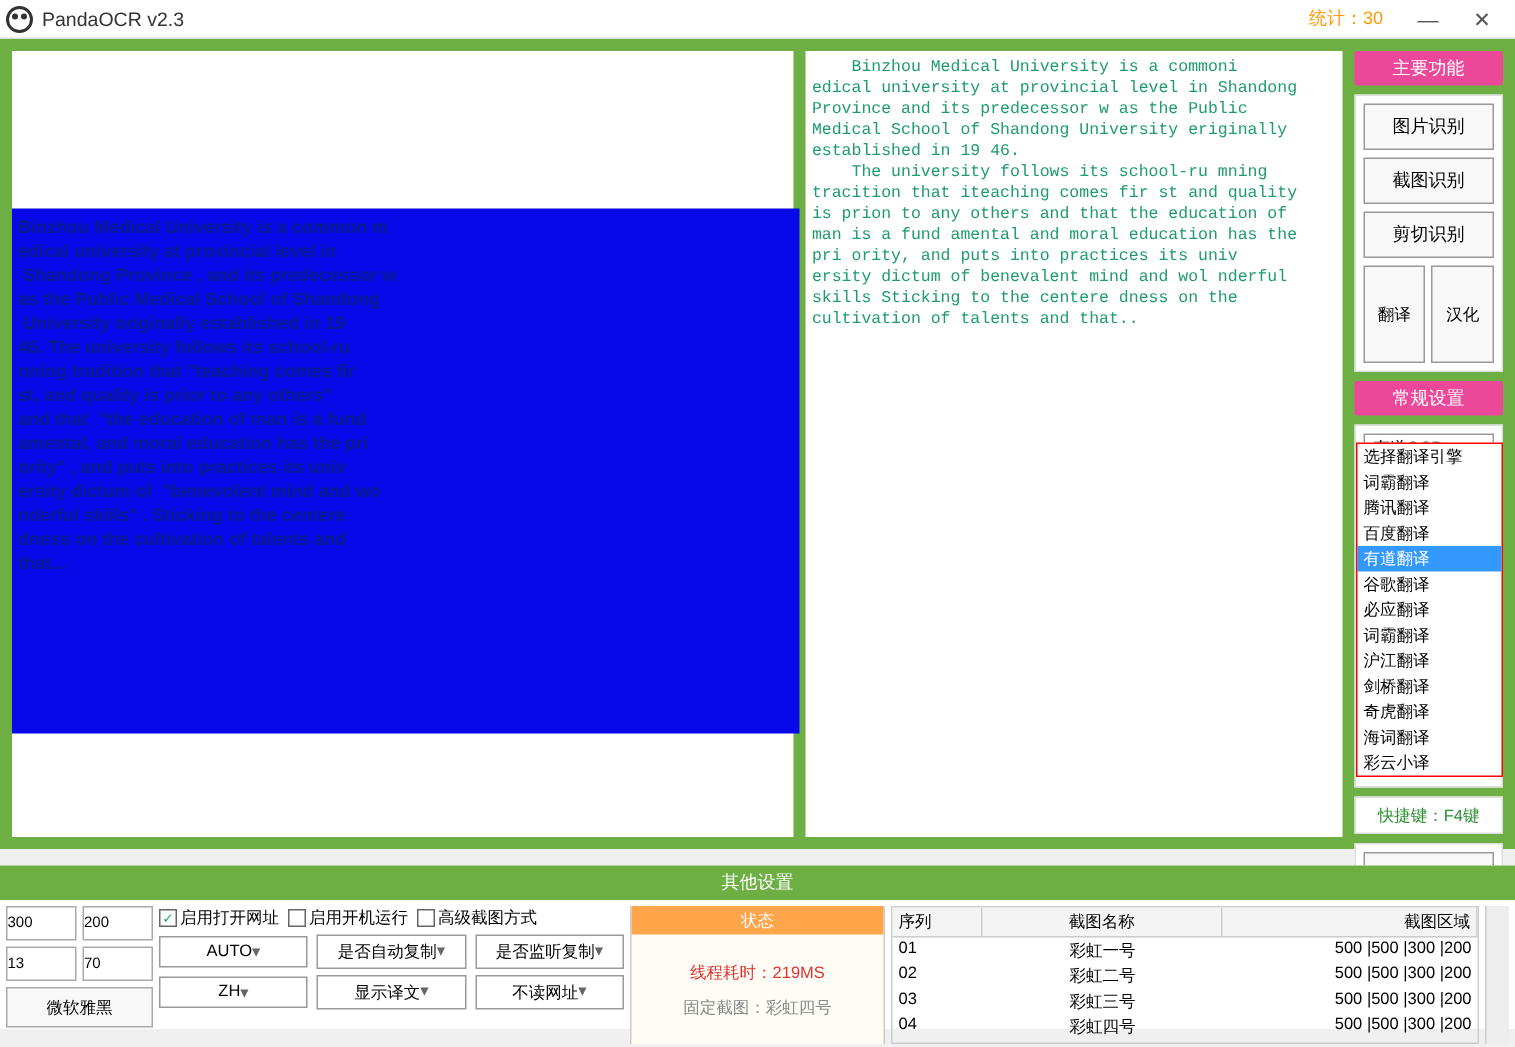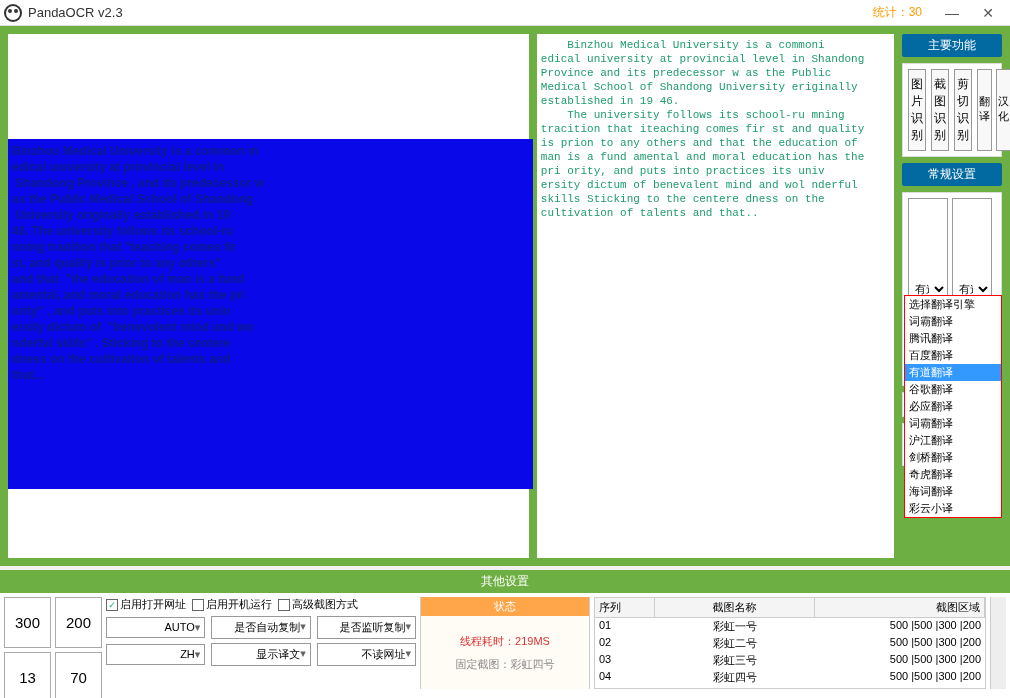--- a/index.html
+++ b/index.html
@@ -21,43 +21,43 @@
 .leftcol { width:525px; background:#fff; position:relative; display:flex; flex-direction:column; }
 .blueblock { position:absolute; left:0; top:105px; width:525px; height:350px; background:#0808E8; color:#0B1A8D; font-size:12px; padding:4px; line-height:16px; overflow:hidden; font-weight:700; }
 
 .midcol { width:360px; display:flex; flex-direction:column; gap:6px; }
 .ocrtext { flex:1; background:#fff; font-family:"Courier New",monospace; font-size:11px; color:#1E9C6C; padding:4px; line-height:14px; overflow:hidden; }
 .transtext { height:120px; background:#fff; font-size:11px; color:#1E9C6C; padding:4px; line-height:16px; position:relative; }
 .transtext .blurline { filter:blur(2px); opacity:0.6; display:inline; }
 .transtext .blackbit { color:#333; }
 
 .rightcol { width:100px; display:flex; flex-direction:column; gap:6px; }
-.section-head { background:#0369a1; color:#fff; font-size:12px; text-align:center; padding:3px 0; border-radius:2px; }
-.whitebox { background:#fff; padding:5px; display:flex; flex-direction:row; gap:5px; border:1px solid #ddd; }
+.section-head { background:#ec4899; color:#fff; font-size:12px; text-align:center; padding:3px 0; border-radius:2px; }
+.whitebox { background:#fff; padding:5px; display:flex; flex-direction:column; gap:5px; border:1px solid #ddd; }
 .rbtn { border:1px solid #999; background:#f8f8f8; font-size:12px; padding:6px 2px; text-align:center; cursor:default; }
 .rbtn-row { display:flex; gap:4px; }
 .rbtn-row .rbtn { flex:1; padding:24px 1px; font-size:11px; }
 .rselect { width:100%; font-size:11px; padding:2px; border:1px solid #999; background:#fff; }
 .dropdown-open { position:absolute; top:295px; right:8px; width:98px; background:#fff; border:1px solid red; z-index:10; font-size:11px; }
 .dropdown-open .opt { padding:1px 4px; }
 .dropdown-open .opt.sel { background:#3399FF; color:#fff; }
 .hotkey { color:#2a9030; font-size:11px; text-align:center; padding:4px; background:#fff; border:1px solid #ddd; }
 
-.bottomband { position:absolute; bottom:0; left:0; right:0; height:128px; background:#fff; }
+.bottomband { position:absolute; bottom:12px; left:0; right:0; height:109px; background:#fff; }
 .otherhead { background:#6EAF44; color:#fff; text-align:center; font-size:12px; padding:3px 0; }
 .bottomgrid { display:flex; height:100px; padding:4px; gap:4px; }
 .bcol1 { width:98px; display:flex; flex-direction:column; gap:4px; }
 .bcol1 .row { display:flex; gap:4px; }
-.numfield { flex:1; border:1px solid #aaa; font-size:15px; text-align:center; padding:16px 0; background:#fff; }
+.numfield { flex:1; border:1px solid #aaa; font-size:10px; padding:5px 0; background:#fff; }
 .fontbtn { border:1px solid #aaa; font-size:11px; text-align:center; padding:5px 0; background:#f8f8f8; }
 .bcol2 { width:310px; display:flex; flex-direction:column; gap:4px; }
 .bcol2 .row { display:flex; gap:6px; align-items:center; }
 .chk { display:flex; align-items:center; gap:2px; font-size:11px; }
 .chk .box { width:12px; height:12px; border:1px solid #666; background:#fff; display:flex; align-items:center; justify-content:center; font-size:9px; color:#2a7; }
-.bsel { flex:1; border:1px solid #999; font-size:11px; padding:3px 4px; background:#fff; display:flex; justify-content:flex-end; }
+.bsel { flex:1; border:1px solid #999; font-size:11px; padding:3px 4px; background:#fff; display:flex; justify-content:center; }
 .bsel .arr { color:#666; }
 .statusbox { width:170px; border-left:1px solid #ccc; border-right:1px solid #ccc; background:#fffcf5; display:flex; flex-direction:column; align-items:center; justify-content:center; font-size:12px; }
 .statusbox .head { background:#FFA54A; color:#fff; width:100%; text-align:center; padding:2px 0; font-size:11px; }
 .statusbox .body { flex:1; display:flex; flex-direction:column; align-items:center; justify-content:center; gap:8px; }
 .statusbox .red { color:#d33; font-size:11px; }
 .statusbox .gray { color:#888; font-size:11px; }
 .tableblk { flex:1; font-size:11px; overflow:hidden; border:1px solid #ccc; }
 .tableblk .thead { display:flex; background:#f4f4f4; border-bottom:1px solid #ccc; }
 .tableblk .thead div { padding:2px 4px; border-right:1px solid #ccc; }
 .tableblk .trow { display:flex; }

